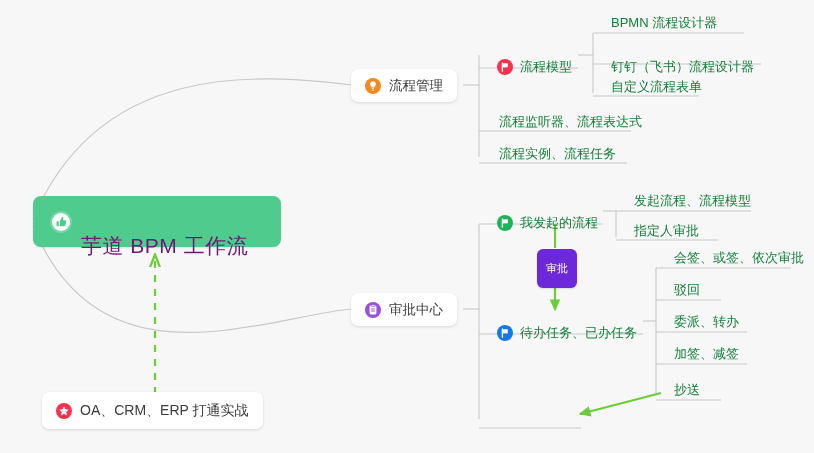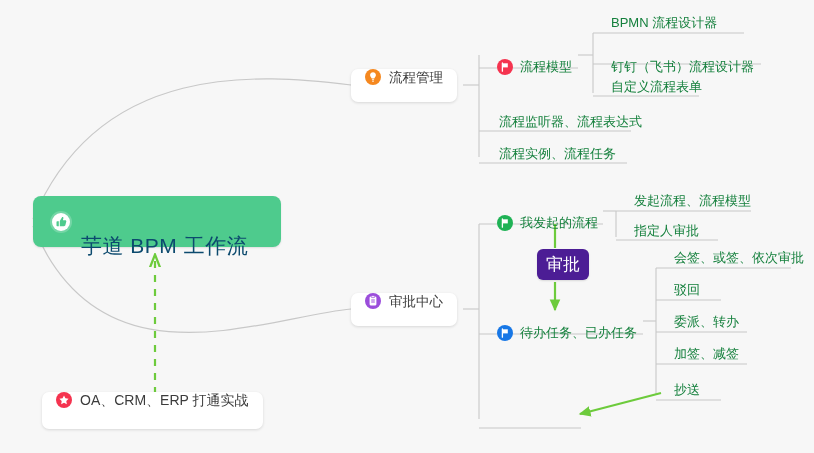--- a/index.html
+++ b/index.html
@@ -18,34 +18,34 @@
     position: absolute;
     left: 33px; top: 196px;
     width: 248px; height: 51px;
     background: #4ecb8d;
     border-radius: 8px;
     display: flex; align-items: center;
     padding-left: 17px;
     box-shadow: 0 1px 2px rgba(0,0,0,.10);
   }
   .root-label {
-    color: #0c4a6e;
+    color: #701a75;
     font-size: 21px;
     letter-spacing: .5px;
     margin-left: 9px;
     white-space: nowrap;
     margin-top: 48px;
   }
 
   
   .card-node {
     position: absolute;
     background: #ffffff;
     border-radius: 7px;
-    display: flex; align-items: flex-start;
+    display: flex; align-items: center;
     padding: 0 14px;
     height: 33px;
     box-shadow: 0 1px 3px rgba(0,0,0,.13);
     white-space: nowrap;
   }
   .card-label { font-size: 13.5px; color: #3c3c3c; margin-left: 8px; }
 
   
   .leaf {
     position: absolute;
@@ -54,25 +54,25 @@
     white-space: nowrap;
     padding: 3px 10px 5px 10px;
     line-height: 16px;
   }
   .leaf.icon-leaf { padding-left: 8px; display: flex; align-items: center; margin-top: 10px; }
   .leaf .leaf-text { margin-left: 7px; }
 
   
   .pill {
     position: absolute;
-    background: #4c1d95;
+    background: #6d28d9;
     color: #fff;
-    font-size: 17px;
+    font-size: 11px;
     border-radius: 6px;
-    padding: 4px 9px;
+    padding: 12px 9px;
     white-space: nowrap;
     box-shadow: 0 1px 2px rgba(0,0,0,.12);
   }
 
   
   .ico {
     width: 16px; height: 16px;
     border-radius: 50%;
     display: inline-flex; align-items: center; justify-content: center;
     flex: 0 0 auto;

